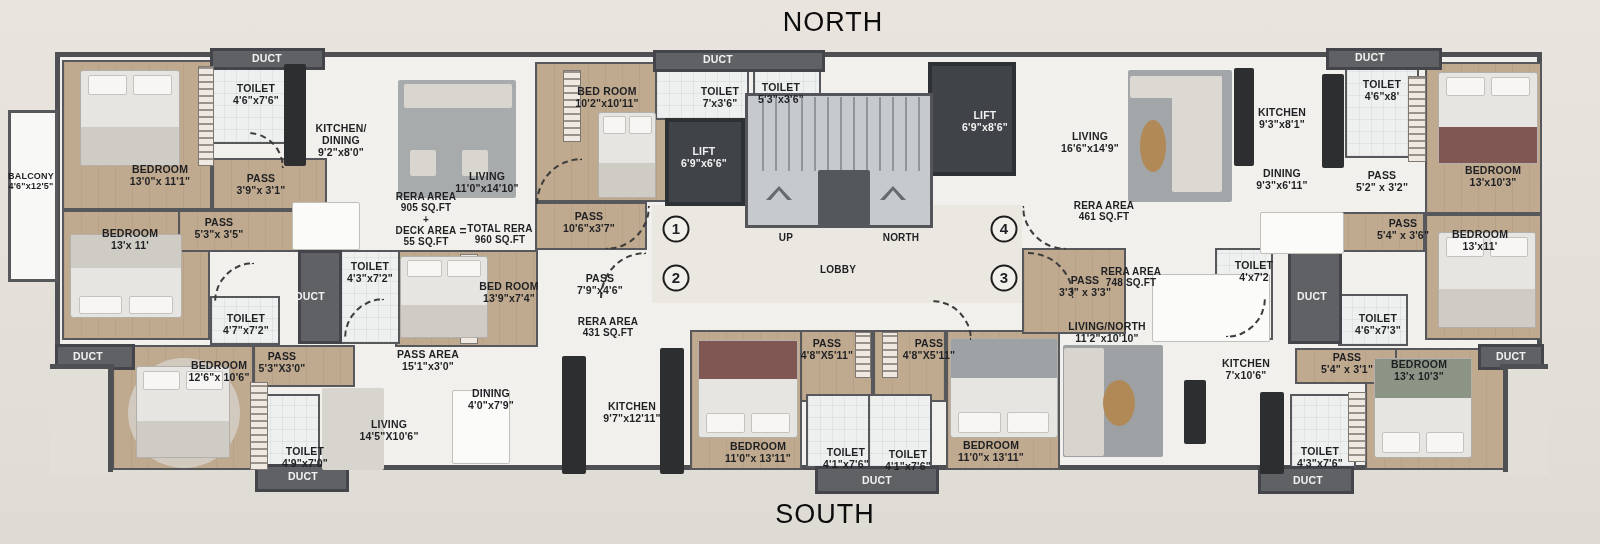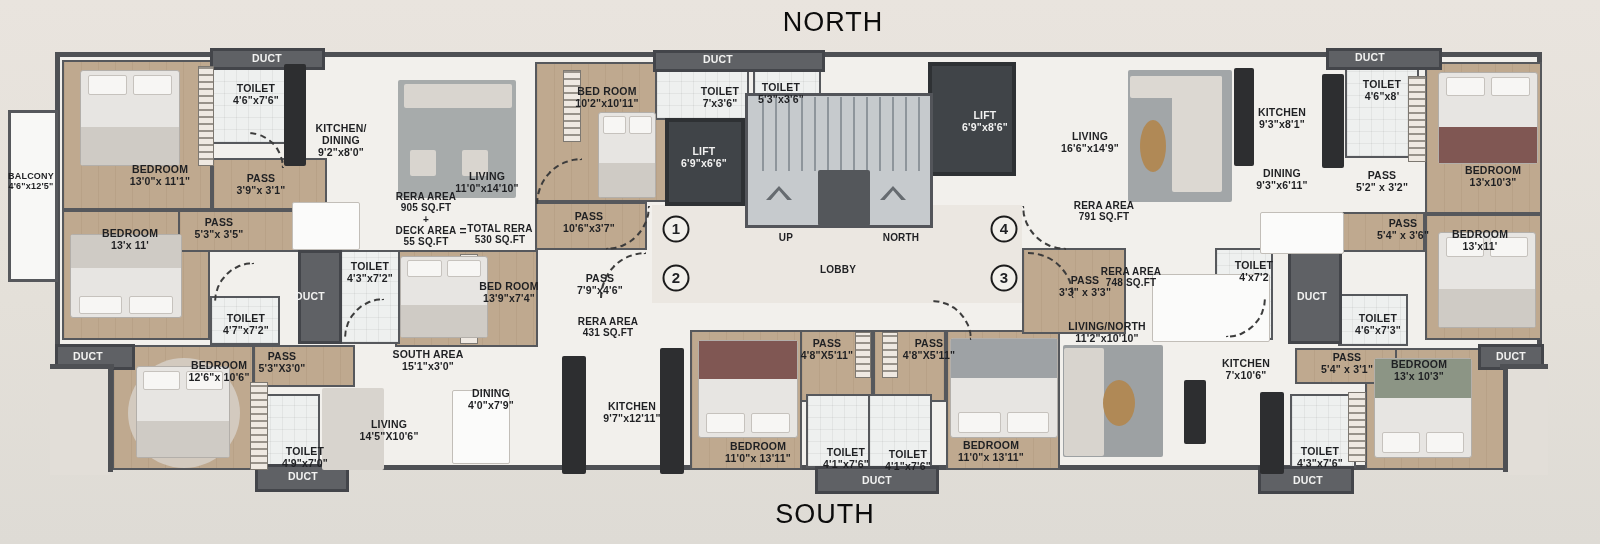--- a/index.html
+++ b/index.html
@@ -243,21 +243,21 @@
         <div>905 SQ.FT</div>
         <div>+</div>
         <div>DECK AREA</div>
         <div>55 SQ.FT</div>
       </div>
       <div class="lbl" style="left: 463px; top: 232px; font-size: 12px;">
         <div>=</div>
       </div>
       <div class="lbl" style="left: 500px; top: 234px; font-size: 10px;">
         <div>TOTAL RERA</div>
-        <div>530 SQ.FT</div>
+        <div>960 SQ.FT</div>
       </div>
       <div class="lbl" style="left: 370px; top: 273px;">
         <div>TOILET</div>
         <div>4'3"x7'2"</div>
       </div>
       <div class="lbl light" style="left: 310px; top: 297px;">
         <div>DUCT</div>
       </div>
       <div class="lbl light" style="left: 718px; top: 60px;">
         <div>DUCT</div>
@@ -324,21 +324,21 @@
         <div>5'3"X3'0"</div>
       </div>
       <div class="lbl" style="left: 305px; top: 458px;">
         <div>TOILET</div>
         <div>4'9"x7'0"</div>
       </div>
       <div class="lbl light" style="left: 88px; top: 357px;">
         <div>DUCT</div>
       </div>
       <div class="lbl" style="left: 428px; top: 361px;">
-        <div>SOUTH AREA</div>
+        <div>PASS AREA</div>
         <div>15'1"x3'0"</div>
       </div>
       <div class="lbl" style="left: 389px; top: 431px;">
         <div>LIVING</div>
         <div>14'5"X10'6"</div>
       </div>
       <div class="lbl" style="left: 491px; top: 400px;">
         <div>DINING</div>
         <div>4'0"x7'9"</div>
       </div>
@@ -409,21 +409,21 @@
       </div>
       <div class="lbl light" style="left: 1511px; top: 357px;">
         <div>DUCT</div>
       </div>
       <div class="lbl" style="left: 1090px; top: 143px;">
         <div>LIVING</div>
         <div>16'6"x14'9"</div>
       </div>
       <div class="lbl" style="left: 1104px; top: 211px; font-size: 10px;">
         <div>RERA AREA</div>
-        <div>791 SQ.FT</div>
+        <div>461 SQ.FT</div>
       </div>
       <div class="lbl" style="left: 1282px; top: 119px;">
         <div>KITCHEN</div>
         <div>9'3"x8'1"</div>
       </div>
       <div class="lbl" style="left: 1282px; top: 180px;">
         <div>DINING</div>
         <div>9'3"x6'11"</div>
       </div>
       <div class="lbl" style="left: 1382px; top: 182px;">

